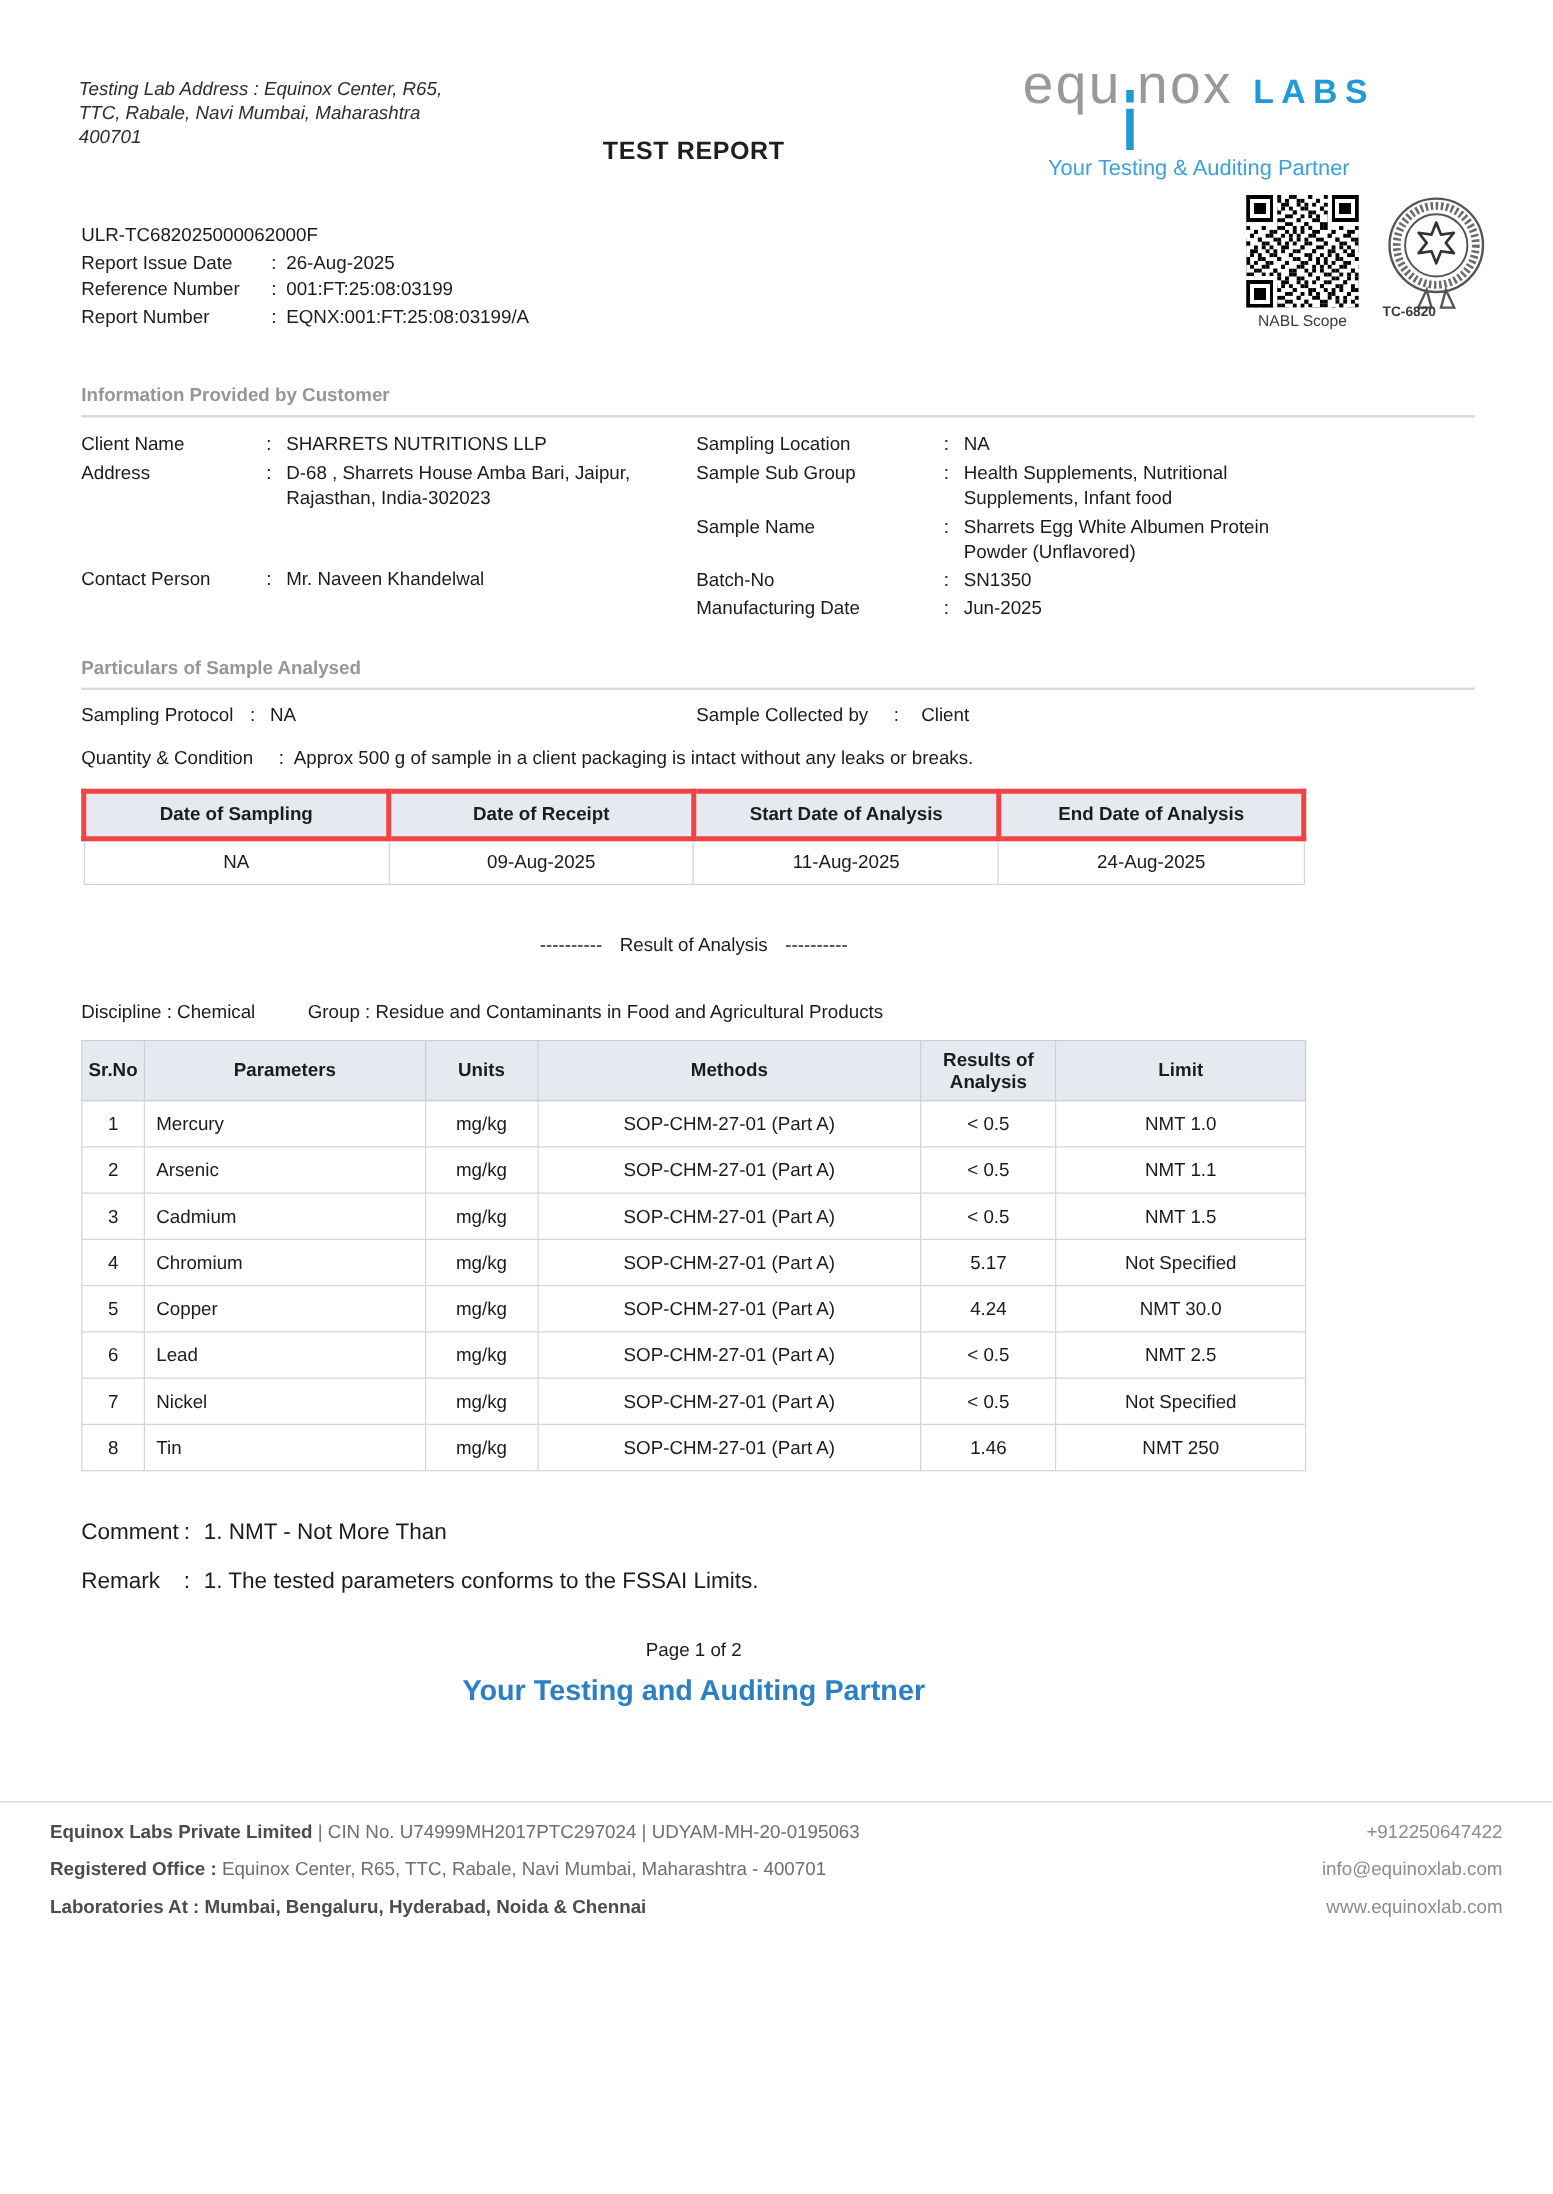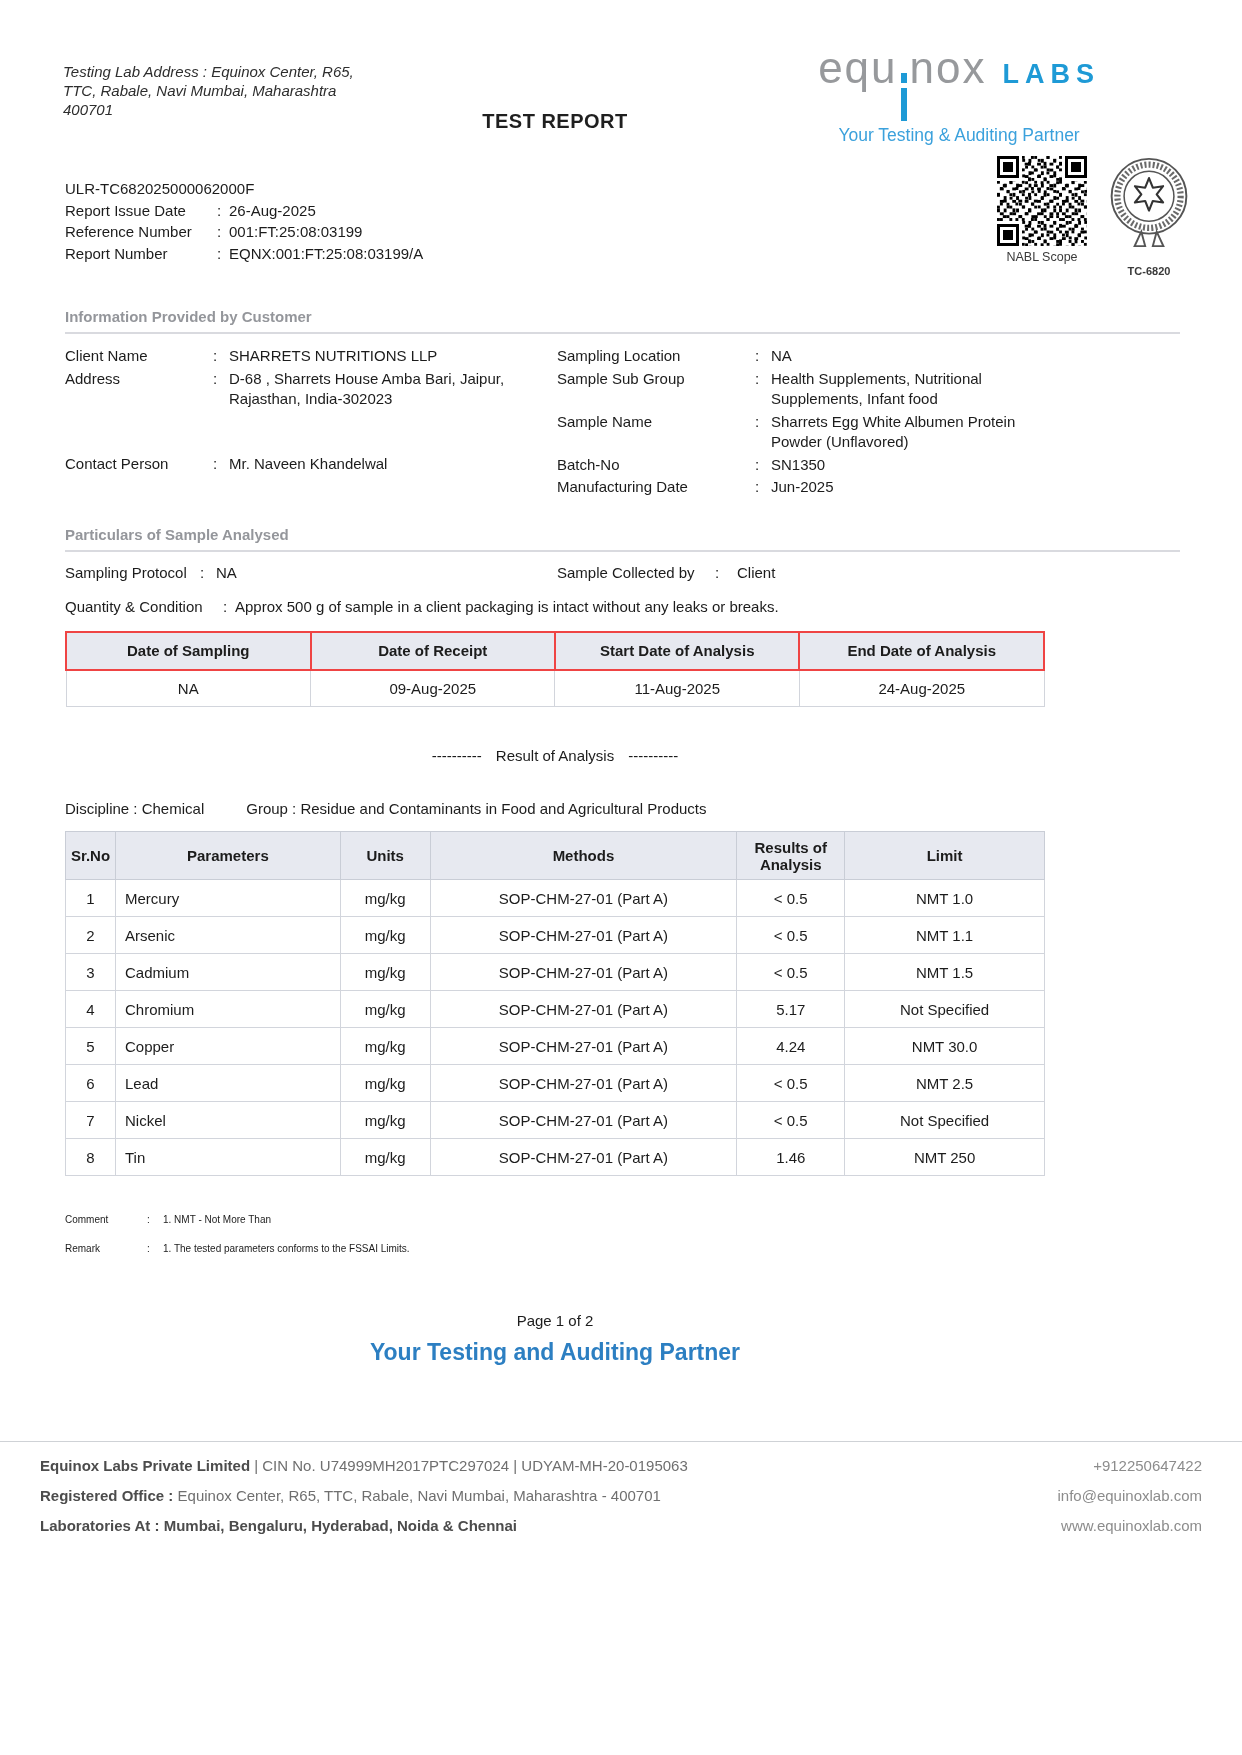--- a/index.html
+++ b/index.html
@@ -22,22 +22,22 @@
   .logo-i .stem { width:6px; height:33px; background:#1e9ad6; }
   .logo-labs { font-size:27px; font-weight:bold; color:#1e9ad6; letter-spacing:6px; margin-left:16px; }
   .logo-tagline { margin-top:4px; font-size:17.5px; color:#3ba1dc; font-weight:500; }
 
   .qr-box   { position:absolute; left:997px; top:156px; width:90px; height:90px; }
   .qr-box svg { width:100%; height:100%; }
   .qr-caption { position:absolute; left:989px; top:250px; width:106px; text-align:center;
                 font-size:12.5px; color:#3a3a3a; }
   .seal-box { position:absolute; left:1106px; top:156px; width:86px; height:92px; }
   .seal-box svg { width:100%; height:100%; }
-  .seal-caption { position:absolute; left:1106px; top:244px; width:86px; text-align:center;
-                  font-size:11px; font-weight:bold; color:#3a3a3a;margin-top:21px; }
+  .seal-caption { position:absolute; left:1106px; top:244px; width:86px; 
+                  font-size:11px; font-weight:bold; color:#3a3a3a; }
 
   .meta-block { position:absolute; left:65px; top:178px; font-size:15px; line-height:21.5px; color:#1c1c1c; }
   .meta-row { display:grid; grid-template-columns:152px 12px auto; }
 
   
   .content { padding:0 62px 0 65px; }
   .section-title { margin-top:8px; font-size:15px; font-weight:bold; color:#94969b;
                    padding-bottom:7px; border-bottom:2px solid #d9dadf; }
   .section-title.second { margin-top:26px; }
 
@@ -52,33 +52,33 @@
   .row-contact { margin-top:44px; }
 
   .part-rows { display:flex; margin-top:12px; font-size:15px; }
   .part-left { width:492px; display:grid; grid-template-columns:135px 16px auto; }
   .part-right { display:grid; grid-template-columns:158px 22px auto; }
 
   .quantity-row { margin-top:17px; font-size:15px; display:grid; grid-template-columns:158px 12px auto; }
 
   table { border-collapse:collapse; font-size:15px; color:#1c1c1c; }
   .dates-table { margin-top:16px; width:980px; }
-  .dates-table th { background:#e7e9f0; border:2px solid #ef4444; height:38px; font-weight:bold; }
+  .dates-table th { background:#e7e9f0; border:4px solid #ef4444; height:38px; font-weight:bold; }
   .dates-table td { border:1px solid #d2d5dc; height:37px; text-align:center; }
 
   .divider-row { margin-top:40px; width:980px; display:flex; justify-content:center; gap:14px;
                  font-size:15px; color:#1c1c1c; }
   .discipline-row { margin-top:36px; font-size:15px; display:flex; gap:42px; }
 
   .results-table { margin-top:14px; width:980px; }
   .results-table th { background:#e7e9f0; border:1px solid #c9cdd6; height:48px; font-weight:bold; padding:1px 4px; }
   .results-table td { border:1px solid #d2d5dc; height:37px; text-align:center; }
   .results-table td.param { text-align:left; padding-left:9px; }
 
-  .comment-row, .remark-row { font-size:10px; display:grid; grid-template-columns:82px 16px auto; width:860px; }
+  .comment-row, .remark-row { font-size:18px; display:grid; grid-template-columns:82px 16px auto; width:860px; }
   .comment-row { margin-top:38px; }
   .remark-row  { margin-top:18px; }
 
   
   .page-num { position:absolute; left:65px; top:1312px; width:980px; text-align:center; font-size:15px; }
   .blue-tagline { position:absolute; left:65px; top:1339px; width:980px; text-align:center;
                   font-size:23px; font-weight:bold; color:#2c7fc2; }
   .footer { position:absolute; left:0; top:1441px; width:1242px; border-top:1px solid #cfd2d6;
             padding:9px 40px 0 40px; font-size:15px; }
   .f-row { display:flex; justify-content:space-between; line-height:30px; }

